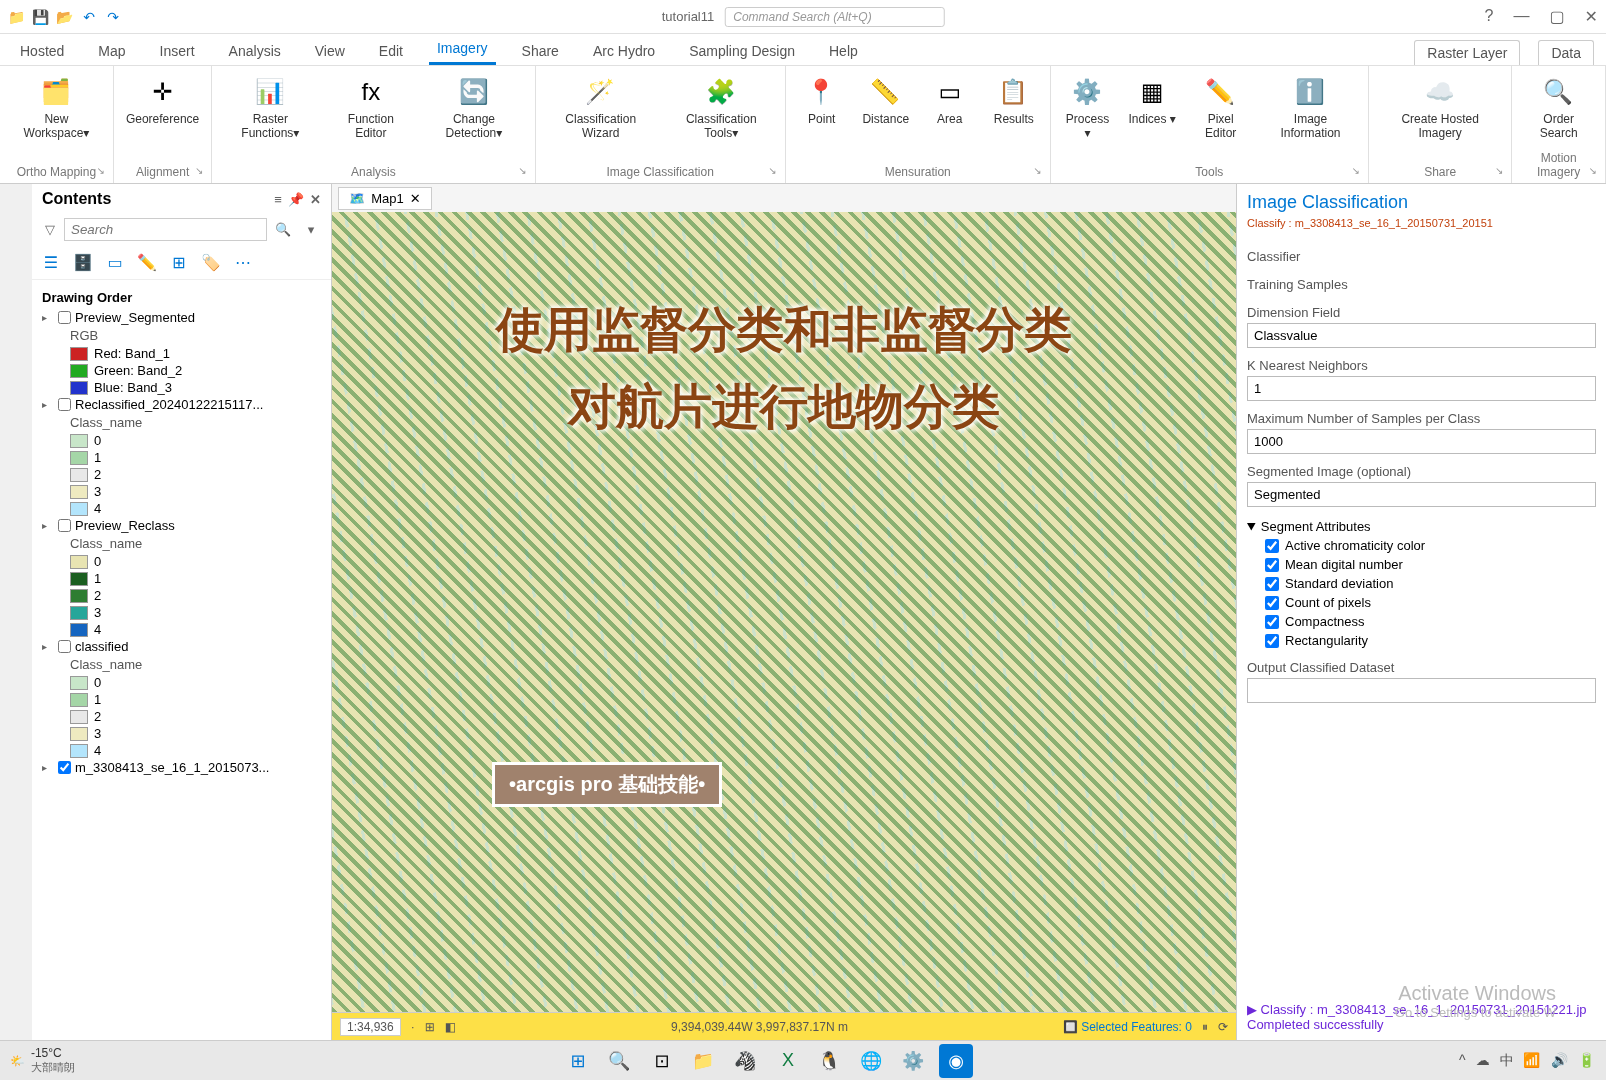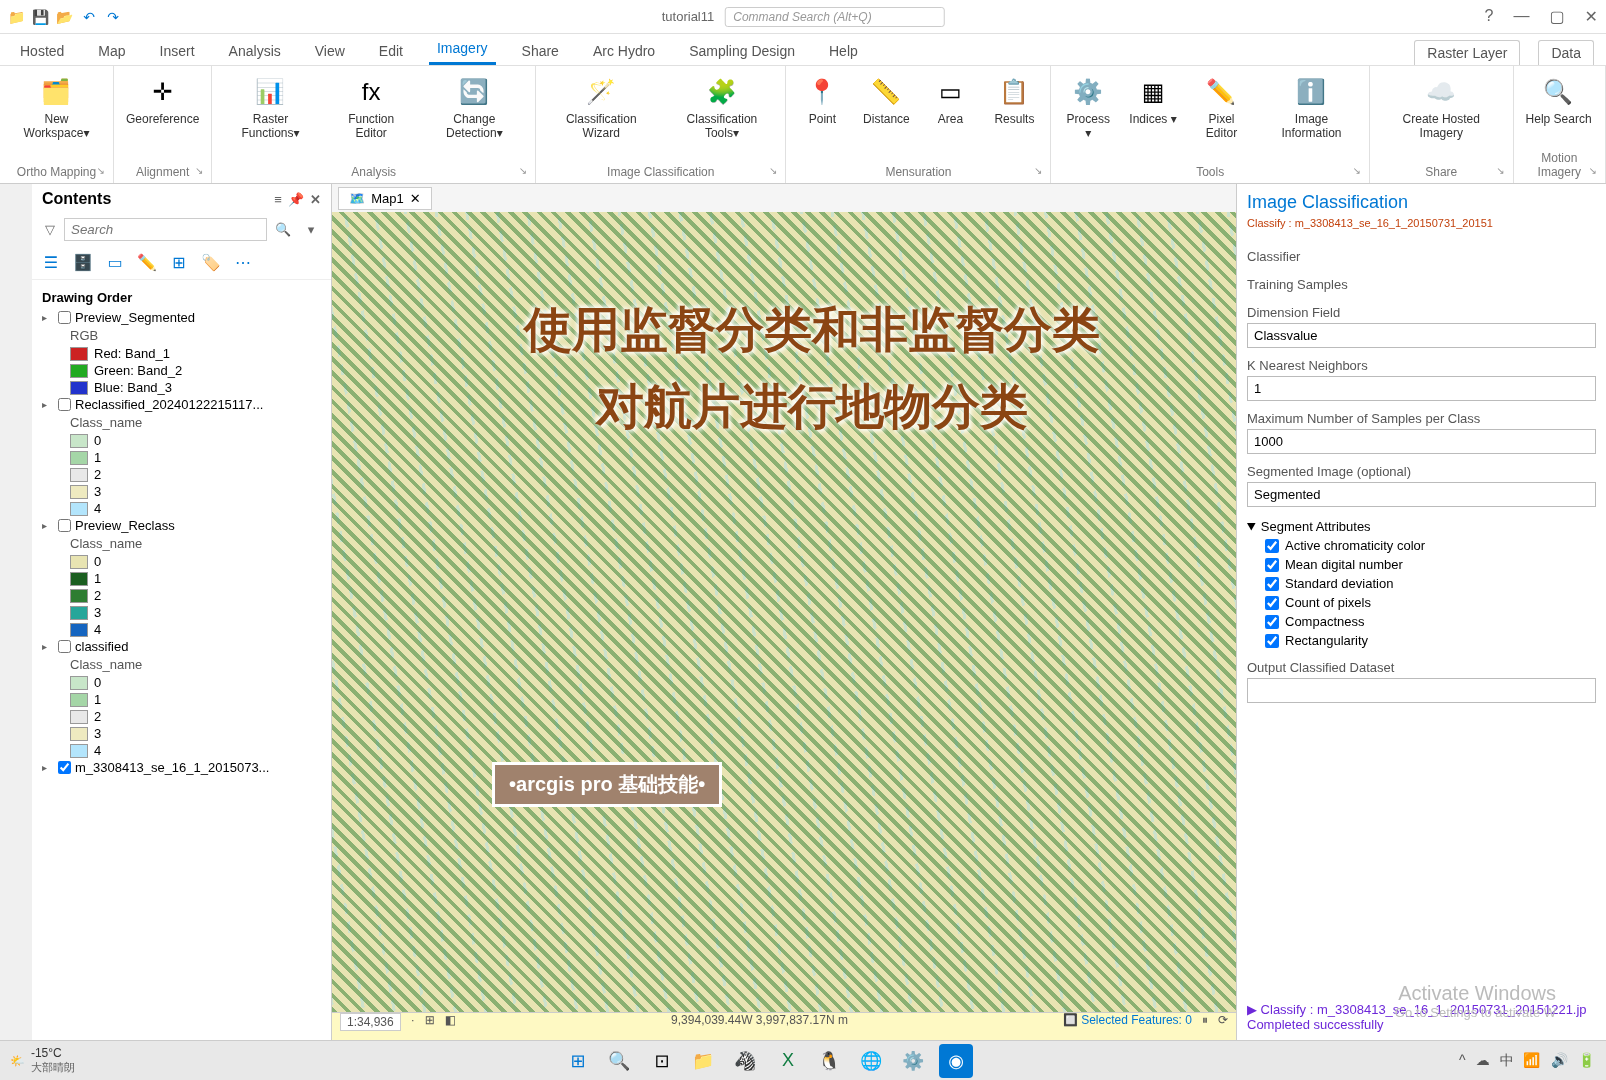--- a/index.html
+++ b/index.html
@@ -48,29 +48,29 @@
 .toc-layer-row { display: flex; align-items: center; gap: 4px; padding: 1px 0; }
 .toc-layer-row .caret { width: 12px; font-size: 10px; color: #666; }
 .toc-sub-label { padding-left: 28px; font-size: 13px; color: #555; padding-top: 2px; padding-bottom: 2px; }
 .sym-row { display: flex; align-items: center; gap: 6px; padding: 1px 0 1px 28px; }
 .sym-swatch { width: 18px; height: 14px; border: 1px solid #999; }
 
 
 .map-area { flex: 1; display: flex; flex-direction: column; position: relative; }
 .map-tabs { height: 28px; background: #f5f5f5; display: flex; align-items: center; padding: 0 6px; }
 .map-tab { background: #fff; border: 1px solid #ccc; padding: 3px 10px; font-size: 13px; display: flex; align-items: center; gap: 6px; }
-.map-canvas { flex: 1; background: #fde047; position: relative; overflow: hidden; padding-left: 28px; }
+.map-canvas { flex: 1; background: #fde047; position: relative; overflow: hidden; }
 .map-pattern { position: absolute; inset: 0; background:
   repeating-linear-gradient(45deg, rgba(46,125,50,0.5) 0 4px, transparent 4px 10px),
   repeating-linear-gradient(-30deg, rgba(232,228,178,0.9) 0 8px, transparent 8px 18px),
   repeating-linear-gradient(80deg, rgba(176,223,229,0.5) 0 3px, transparent 3px 30px),
   #e8e4b2; }
 .map-overlay-text { position: absolute; width: 100%; top: 80px; text-align: center; font-size: 48px; font-weight: 900; color: #8b4513; text-shadow: 2px 2px 4px #fff, -2px -2px 4px #fff; font-family: "STKaiti","KaiTi",serif; line-height: 1.6; pointer-events: none; }
 .map-badge { position: absolute; left: 160px; top: 550px; background: #a0826d; color: #fff; padding: 6px 14px; font-size: 20px; font-weight: 600; border: 3px solid #fff; }
-.map-status { height: 28px; border-top: 1px solid #ccc; background: #fef9c3; display: flex; align-items: flex-start; padding: 0 8px; gap: 10px; font-size: 12px; color: #555; }
+.map-status { height: 28px; border-top: 1px solid #ccc; background: #fde047; display: flex; align-items: center; padding: 0 8px; gap: 10px; font-size: 12px; color: #555; }
 .map-status .scale { border: 1px solid #ccc; padding: 1px 6px; background: #fff; }
 .map-status .coords { margin: 0 auto; }
 .map-status .sel { color: #0078d4; }
 
 
 .right-panel { width: 370px; background: #fff; border-left: 1px solid #ccc; padding: 8px 10px; overflow: auto; display: flex; flex-direction: column; }
 .right-panel h2 { color: #0078d4; font-size: 18px; font-weight: 500; }
 .right-panel .subtitle { font-size: 11px; color: #c2410c; margin: 4px 0 10px; }
 .form-label { font-size: 13px; color: #555; margin-top: 10px; margin-bottom: 3px; }
 .form-input { width: 100%; border: 1px solid #bbb; padding: 4px 6px; font-size: 13px; background: #fff; }
@@ -237,21 +237,21 @@
           <div class="label">Create Hosted
 Imagery</div>
         </div>
       </div>
       <div class="ribbon-group-label">Share</div>
     </div>
     <div class="ribbon-group">
       <div class="ribbon-group-items">
         <div class="ribbon-btn">
           <div class="icon">🔍</div>
-          <div class="label">Help
+          <div class="label">Order
 Search</div>
         </div>
       </div>
       <div class="ribbon-group-label">Motion Imagery</div>
     </div>
   </div>
 
 <div class="main">
   <div class="contents-pane">
     <div class="pane-header">

